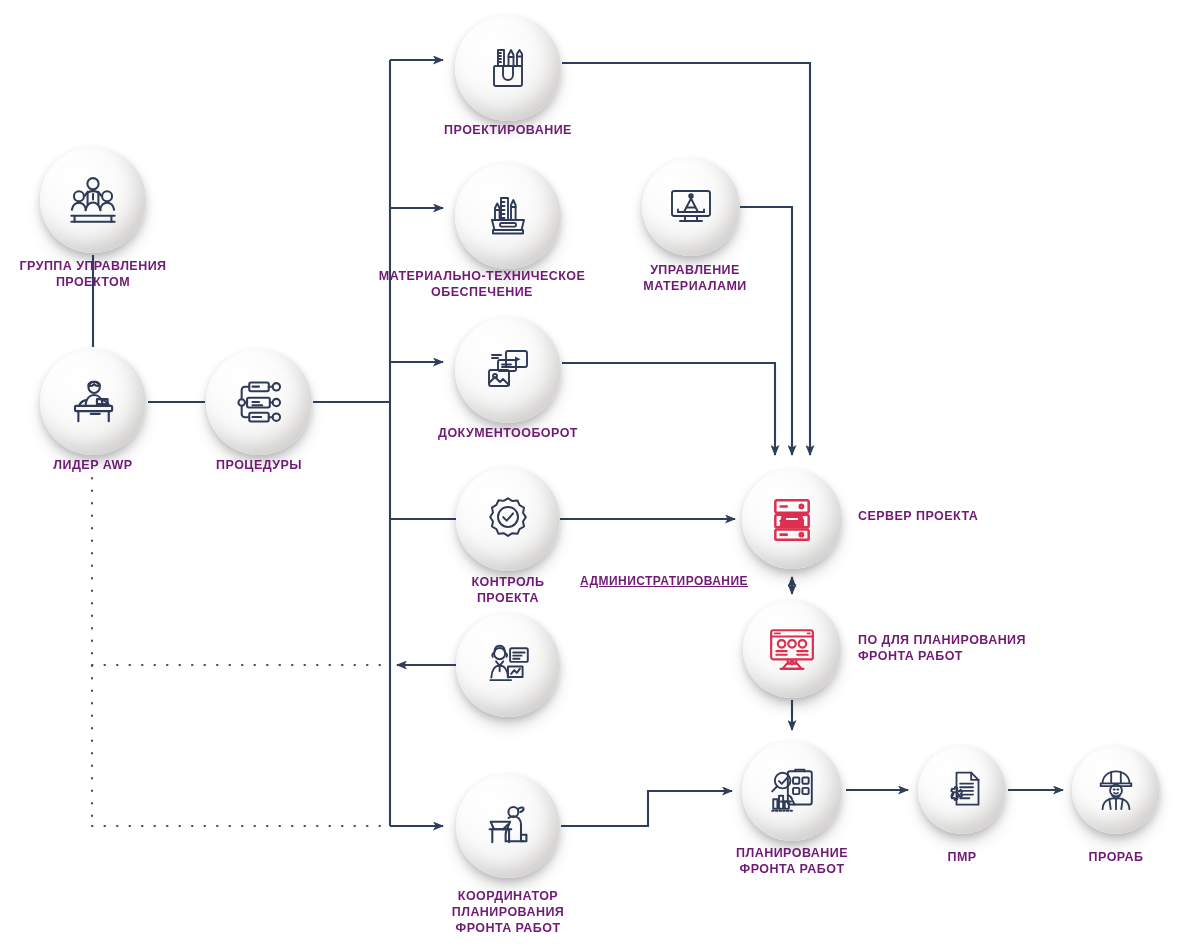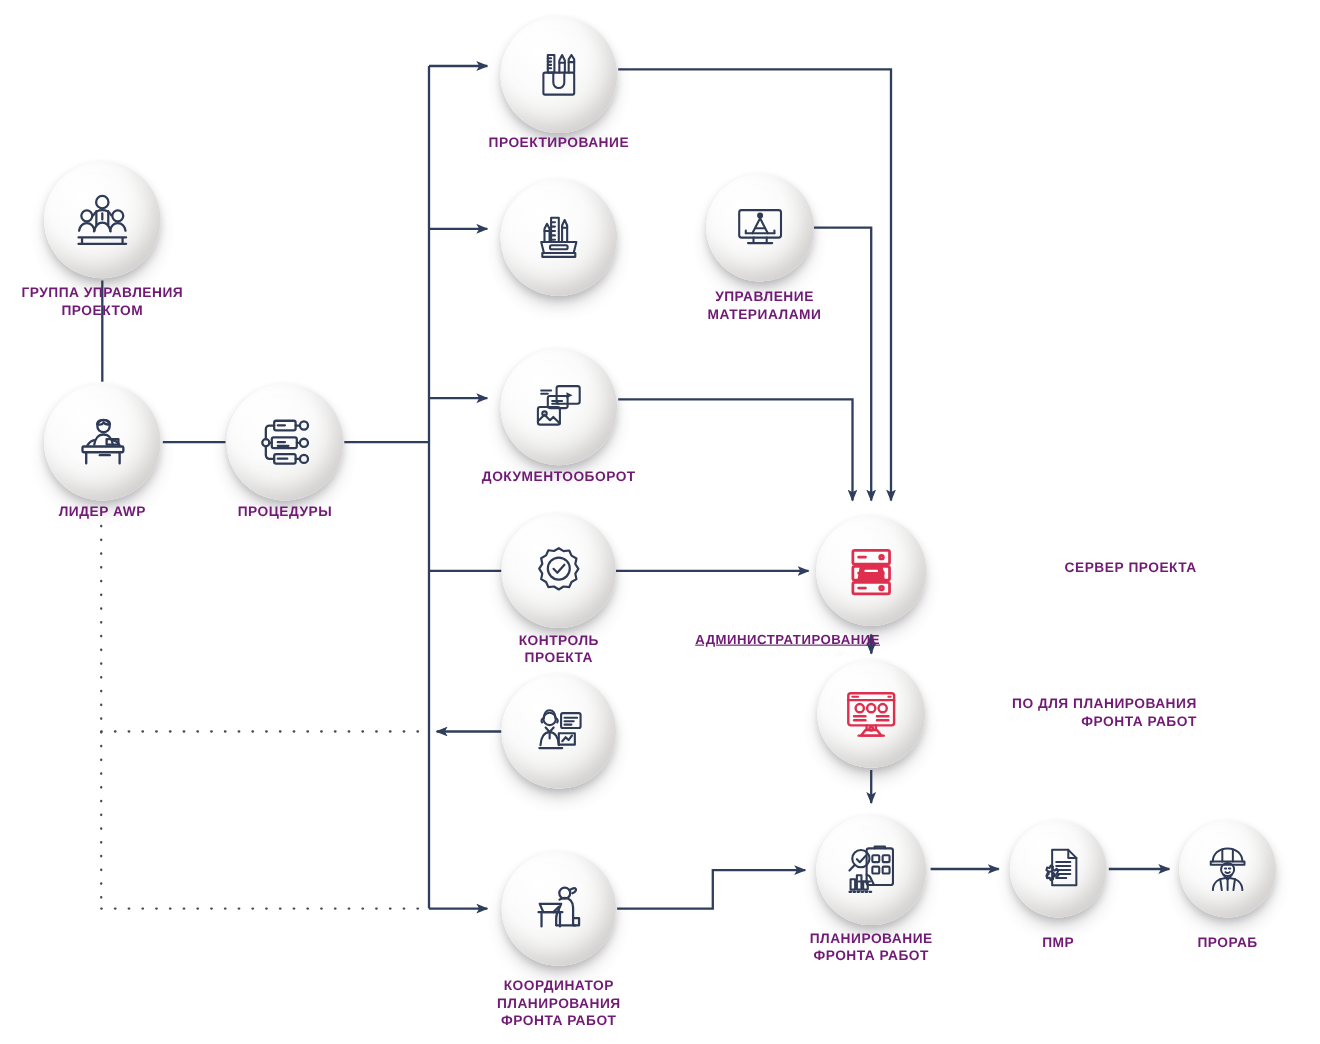--- a/index.html
+++ b/index.html
@@ -36,21 +36,21 @@
     position:absolute;
     font-size:12.5px;
     font-weight:bold;
     letter-spacing:.45px;
     line-height:1.28;
     color:#701a75;
     white-space:pre-line;
     text-transform:uppercase;
   }
   .lbl.c{transform:translateX(-50%);text-align:center;}
-  .lbl.l{text-align:right;}
+  .lbl.l{text-align:left;}
   .lbl.sm{font-size:12px;}
 </style>
 </head>
 <body>
 
 <div id="stage">
 
   <svg id="wires" viewBox="0 0 1200 949" width="1200" height="949">
     <defs>
       <marker id="ah" markerWidth="11" markerHeight="9" refX="10" refY="4.5" orient="auto" markerUnits="userSpaceOnUse">
@@ -178,20 +178,22 @@
         <path d="M27 28V13l2.3-5 2.3 5v15"></path>
         <path d="M27 15h4.6"></path>
         <path d="M11 28V16l2.3-4.5L15.6 16v12"></path>
         <path d="M11 18h4.6"></path>
         <path d="M8 28h32l-2.5 10h-27z"></path>
         <rect x="16" y="31" width="16" height="3.6" rx="1.4"></rect>
         <path d="M9 38h30v3.5H9z"></path>
       </svg>
     </div>
   </div>
+  <div class="lbl c" style="left:482px;top:268px;width:300px;">МАТЕРИАЛЬНО-ТЕХНИЧЕСКОЕ
+ОБЕСПЕЧЕНИЕ</div>
 
   <div class="node" style="left:691px;top:207px;">
     <div class="bubble" style="width:98px;height:98px;">
       <svg width="48" height="48" viewBox="0 0 48 48" class="ico-dark" fill="none" stroke-width="1.9" stroke-linecap="round" stroke-linejoin="round">
         <rect x="5" y="8" width="38" height="25" rx="2.2"></rect>
         <path d="M18 33v5M30 33v5M13 38h22"></path>
         <path d="M24 12.5v3"></path>
         <path d="M24 15.5 17 29M24 15.5 31 29"></path>
         <path d="M19.8 24.5h8.4"></path>
         <circle cx="24" cy="13" r="1.8"></circle>

